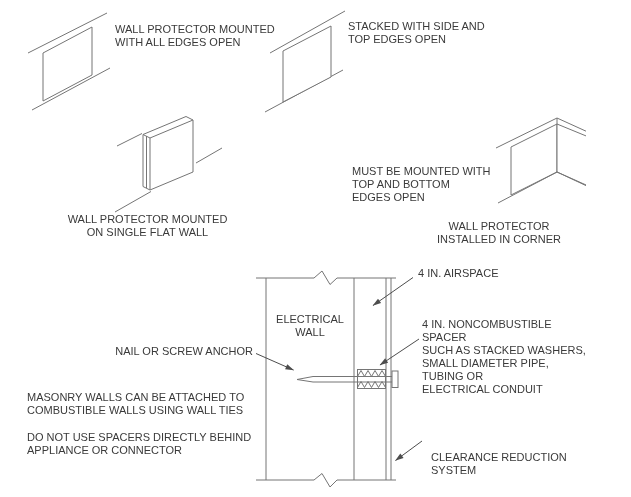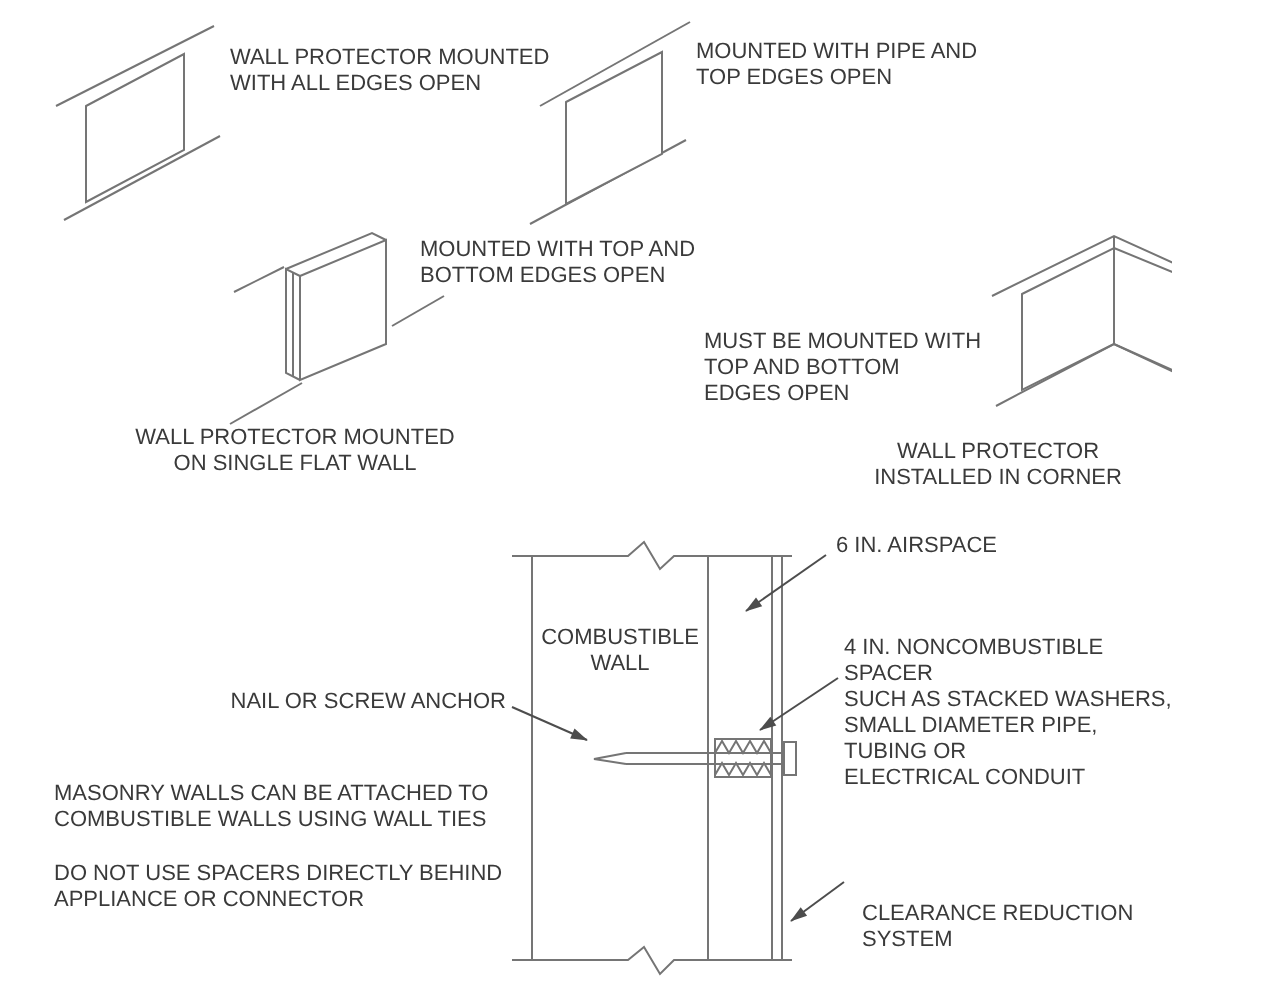--- a/index.html
+++ b/index.html
@@ -109,48 +109,46 @@
       <line class="leader" x1="413" y1="277.5" x2="373" y2="305.5"></line>
       <line class="leader" x1="419" y1="339" x2="380" y2="365"></line>
       <line class="leader" x1="256" y1="353.5" x2="293.5" y2="370"></line>
       <line class="leader" x1="422" y1="441" x2="395.5" y2="460.5"></line>
     </g>
   </svg>
 
   <div class="lbl" id="lbl-all-edges">WALL PROTECTOR MOUNTED
 WITH ALL EDGES OPEN</div>
 
-  <div class="lbl" id="lbl-side-top">MOUNTED WITH PIPE AND
+  <div class="lbl" id="lbl-side-top">STACKED WITH SIDE AND
 TOP EDGES OPEN</div>
 
-  <div class="lbl" id="lbl-top-bottom">MOUNTED WITH TOP AND
-BOTTOM EDGES OPEN</div>
 
   <div class="lbl ctr" id="cap-flat-wall">WALL PROTECTOR MOUNTED
 ON SINGLE FLAT WALL</div>
 
   <div class="lbl" id="lbl-corner-mount">MUST BE MOUNTED WITH
 TOP AND BOTTOM
 EDGES OPEN</div>
 
   <div class="lbl ctr" id="cap-corner">WALL PROTECTOR
 INSTALLED IN CORNER</div>
 
-  <div class="lbl ctr" id="lbl-comb-wall">COMBUSTIBLE
+  <div class="lbl ctr" id="lbl-comb-wall">ELECTRICAL
 WALL</div>
 
   <div class="lbl" id="lbl-masonry">MASONRY WALLS CAN BE ATTACHED TO
 COMBUSTIBLE WALLS USING WALL TIES</div>
 
   <div class="lbl rgt" id="lbl-nail">NAIL OR SCREW ANCHOR</div>
 
   <div class="lbl" id="lbl-spacer-warning">DO NOT USE SPACERS DIRECTLY BEHIND
 APPLIANCE OR CONNECTOR</div>
 
-  <div class="lbl" id="lbl-airspace">6 IN. AIRSPACE</div>
+  <div class="lbl" id="lbl-airspace">4 IN. AIRSPACE</div>
 
   <div class="lbl" id="lbl-spacer">4 IN. NONCOMBUSTIBLE SPACER
 SUCH AS STACKED WASHERS,
 SMALL DIAMETER PIPE, TUBING OR
 ELECTRICAL CONDUIT</div>
 
   <div class="lbl" id="lbl-clearance">CLEARANCE REDUCTION
 SYSTEM</div>
 
 </div>

